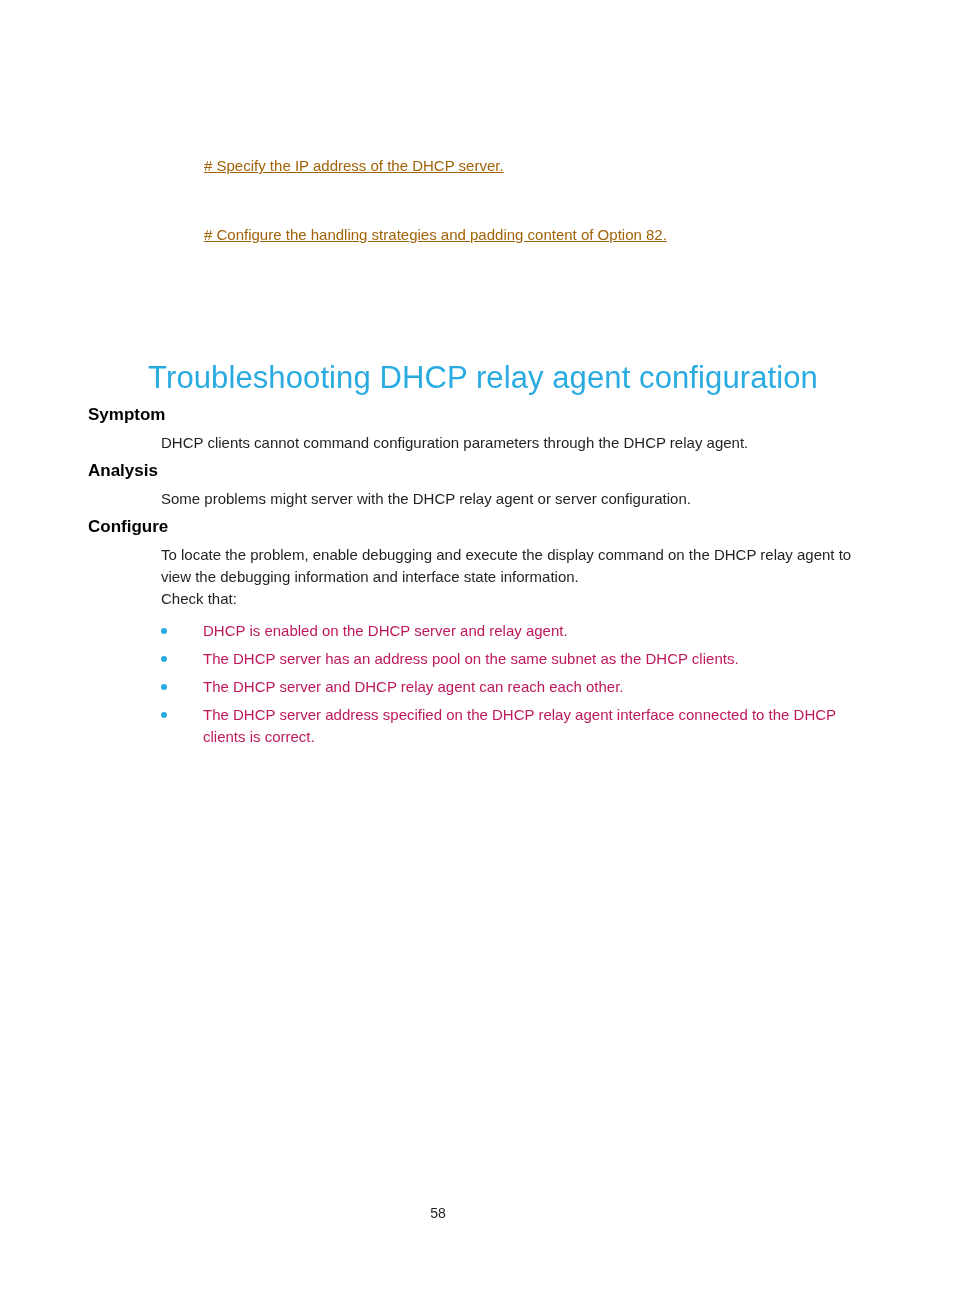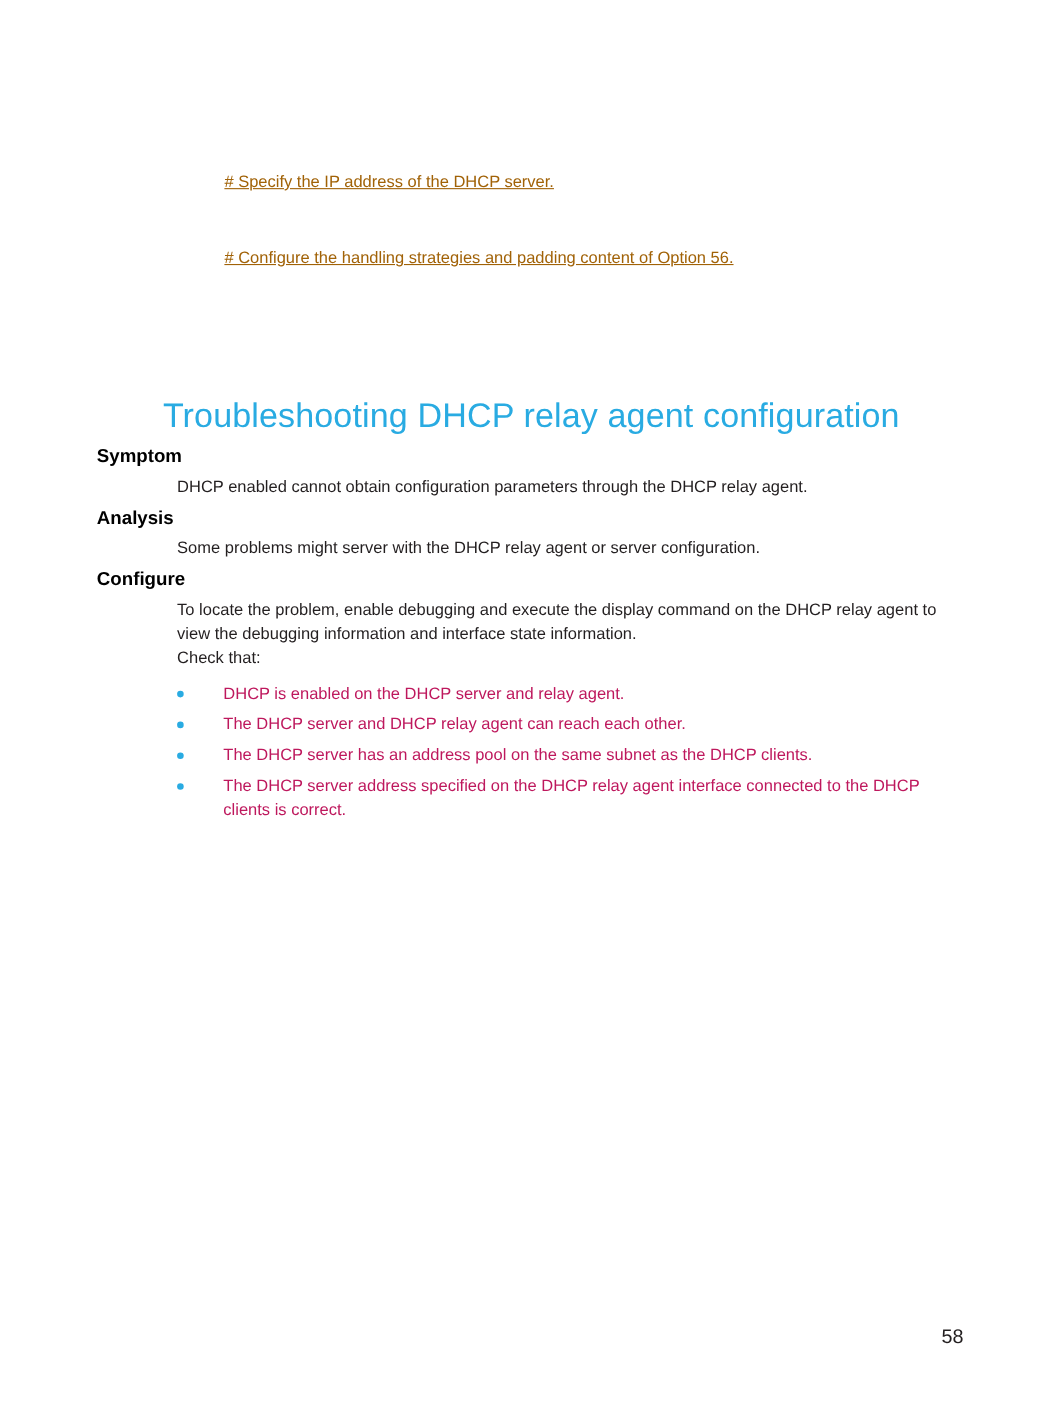--- a/index.html
+++ b/index.html
@@ -100,55 +100,55 @@
     height: 6px;
     border-radius: 50%;
     background: #29abe2;
     display: block;
   }
   .footer {
     position: absolute;
     left: 0;
     top: 1205px;
     width: 876px;
-    text-align: right;
-    font-size: 18px;
+    text-align: center;
+    font-size: 14px;
     color: #231f20;
   }
 </style>
 </head>
 <body>
 
 <div class="page">
 
   <div class="content">
 
     <p class="cmd-line"># Specify the IP address of the DHCP server.</p>
     <div class="cmd-gap"></div>
-    <p class="cmd-line"># Configure the handling strategies and padding content of Option 56.</p>
+    <p class="cmd-line"># Configure the handling strategies and padding content of Option 82.</p>
 
     <div class="title-wrap">
       <h1 class="title">Troubleshooting DHCP relay agent configuration</h1>
     </div>
 
     <h2 class="heading2 h2-symptom">Symptom</h2>
-    <p class="body-text p-symptom">DHCP enabled cannot obtain configuration parameters through the DHCP relay agent.</p>
+    <p class="body-text p-symptom">DHCP clients cannot command configuration parameters through the DHCP relay agent.</p>
 
     <h2 class="heading2 h2-analysis">Analysis</h2>
     <p class="body-text p-analysis">Some problems might server with the DHCP relay agent or server configuration.</p>
 
     <h2 class="heading2 h2-solution">Configure</h2>
     <p class="body-text p-solution-1"><span>To locate the problem, enable debugging and execute the </span><span class="bold">display</span><span> command on the DHCP relay agent to view the debugging information and interface state information.</span></p>
 
     <p class="body-text p-check">Check that:</p>
 
     <ul class="bullets">
       <li><span class="dot"></span><span>DHCP is enabled on the DHCP server and relay agent.</span></li>
+      <li><span class="dot"></span><span>The DHCP server has an address pool on the same subnet as the DHCP clients.</span></li>
       <li><span class="dot"></span><span>The DHCP server and DHCP relay agent can reach each other.</span></li>
-      <li><span class="dot"></span><span>The DHCP server has an address pool on the same subnet as the DHCP clients.</span></li>
       <li><span class="dot"></span><span>The DHCP server address specified on the DHCP relay agent interface connected to the DHCP clients is correct.</span></li>
     </ul>
 
   </div>
 
   <div class="footer">58</div>
 
 </div>
 
 </body></html>

